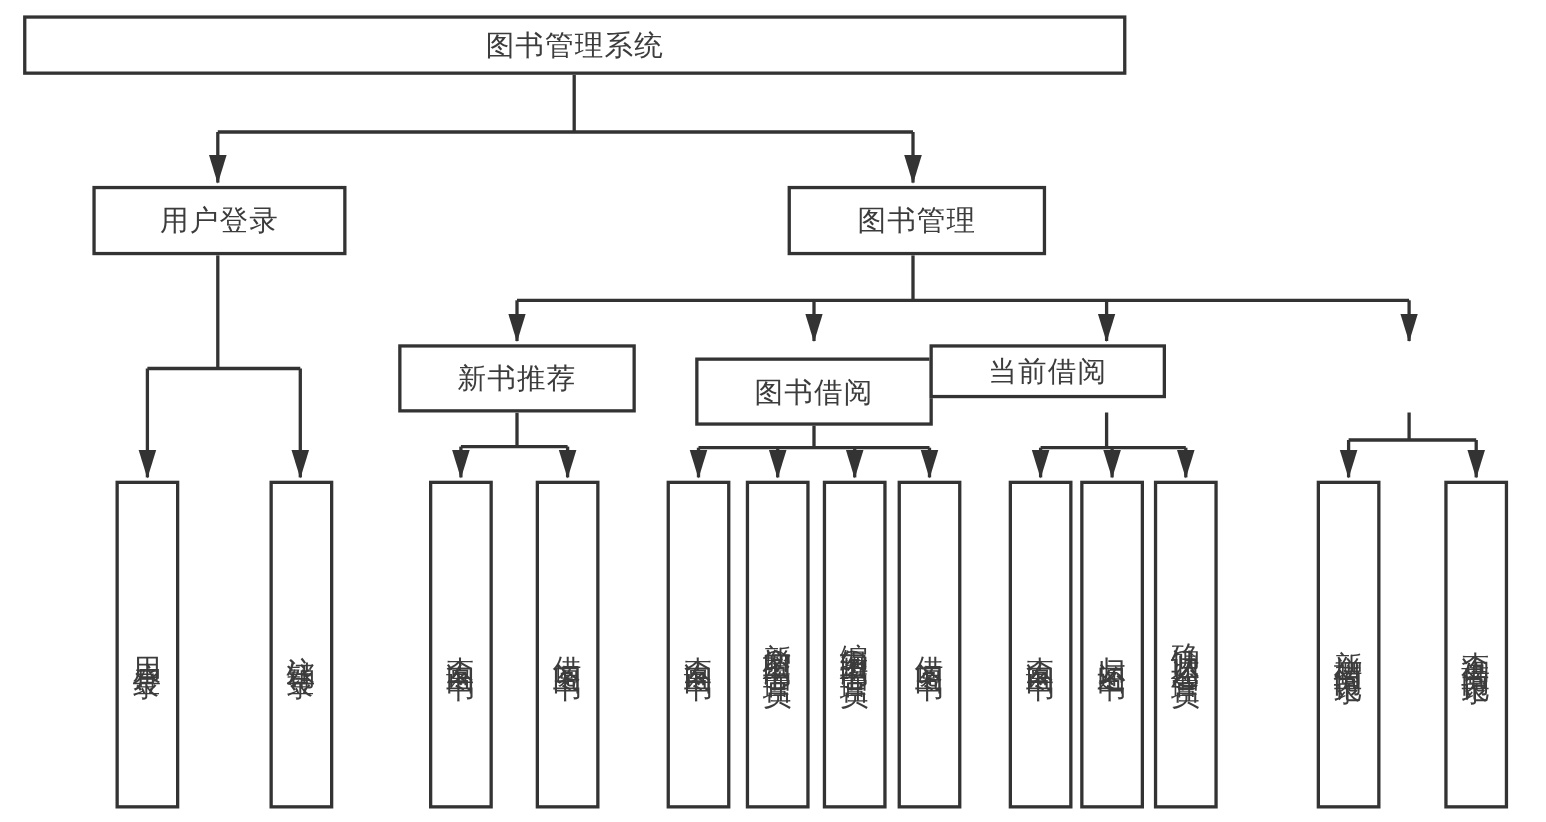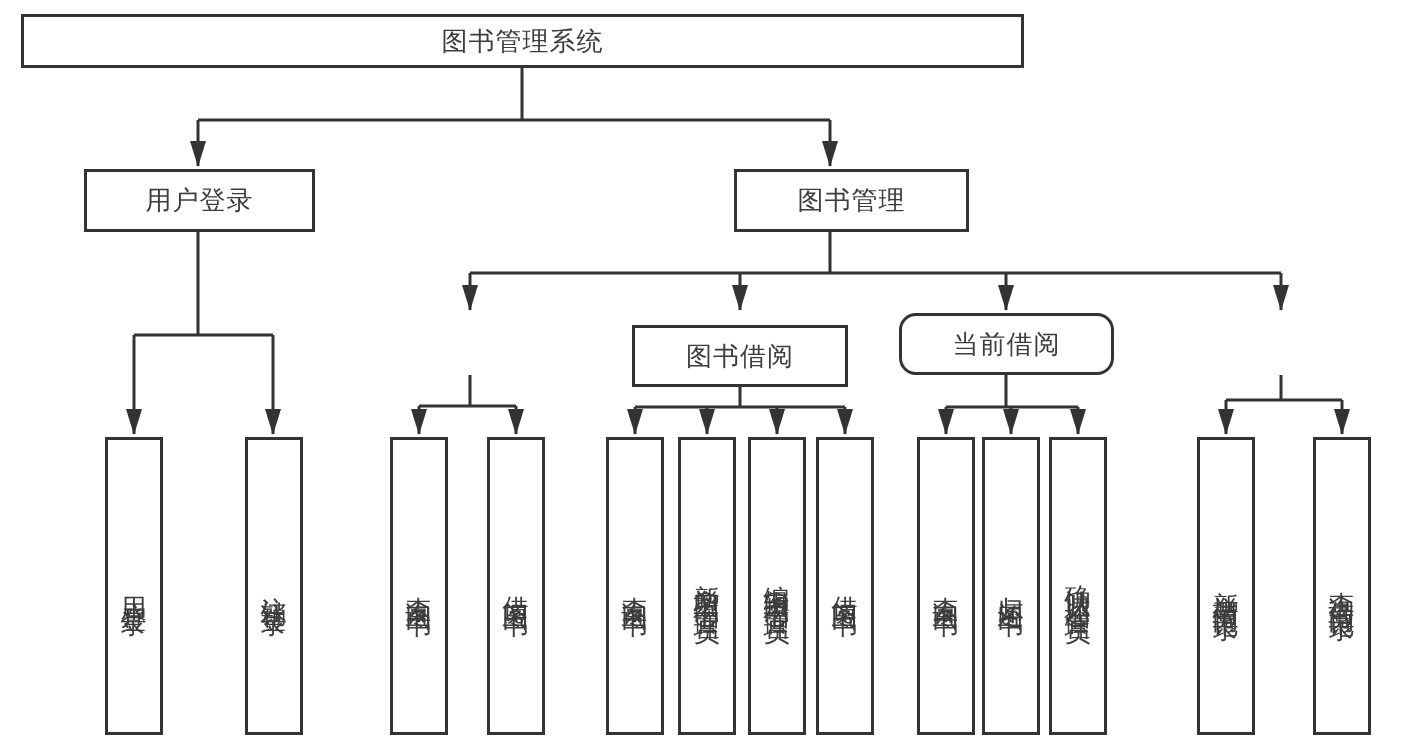--- a/index.html
+++ b/index.html
@@ -78,24 +78,25 @@
 
       <path d="M1281 375 V400 M1226 400 H1342"></path>
       <path d="M1226 400 V434" marker-end="url(#arrow)"></path>
       <path d="M1342 400 V434" marker-end="url(#arrow)"></path>
     </g>
   </svg>
 
   <div class="box" style="left:21px;top:14px;width:1003px;height:54px;">图书管理系统</div>
 
   <div class="box" style="left:84px;top:169px;width:231px;height:63px;">用户登录</div>
-  <div class="box" style="left:734px;top:169px;width:235px;height:63px;">图书管理</div>
+  <div class="box" style="left:716px;top:169px;width:235px;height:63px;">图书管理</div>
 
+  <div class="box" style="left:362px;top:313px;width:216px;height:62px;">新书推荐</div>
   <div class="box" style="left:632px;top:313px;width:216px;height:62px;margin-top:12px;">图书借阅</div>
-  <div class="box" style="left:899px;top:313px;width:215px;height:62px;border-radius:17px;">当前借阅</div>
+  <div class="box" style="left:845px;top:313px;width:215px;height:49px;">当前借阅</div>
 
   <div class="leaf" style="left:105px;">
     <span class="vtext">用户登录</span>
   </div>
   <div class="leaf" style="left:245px;">
     <span class="vtext">注销登录</span>
   </div>
 
   <div class="leaf" style="left:390px;">
     <span class="vtext">查询图书</span>

